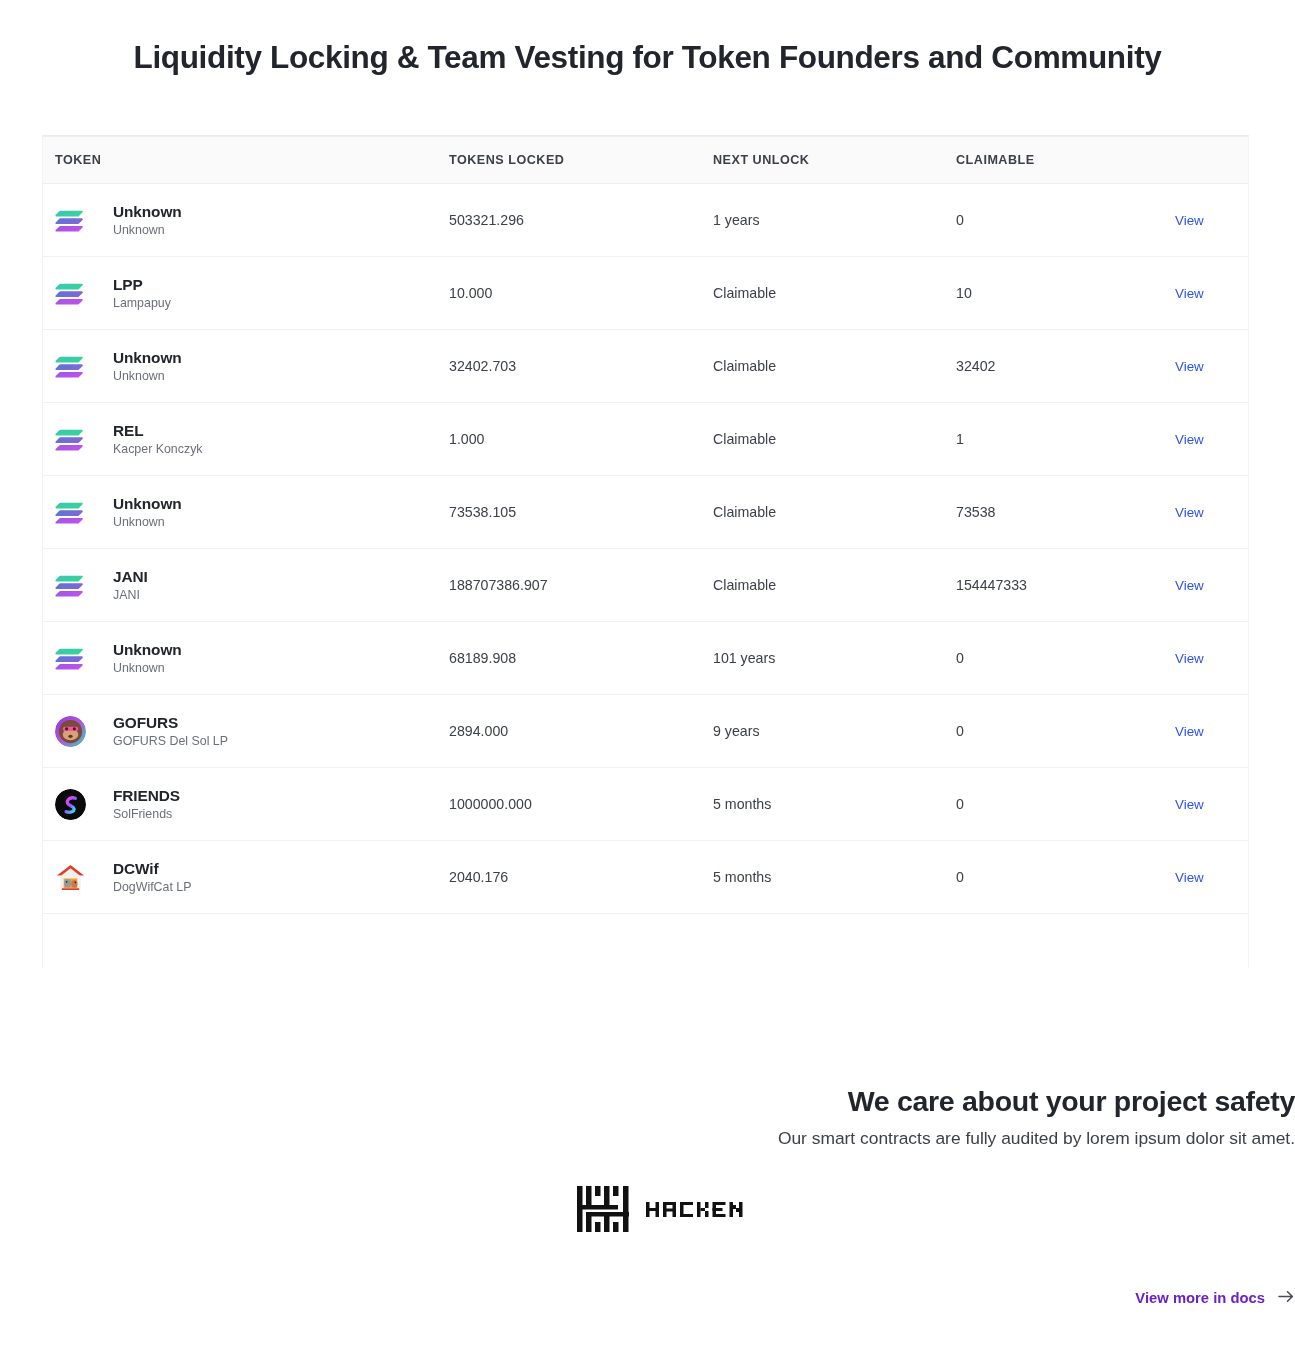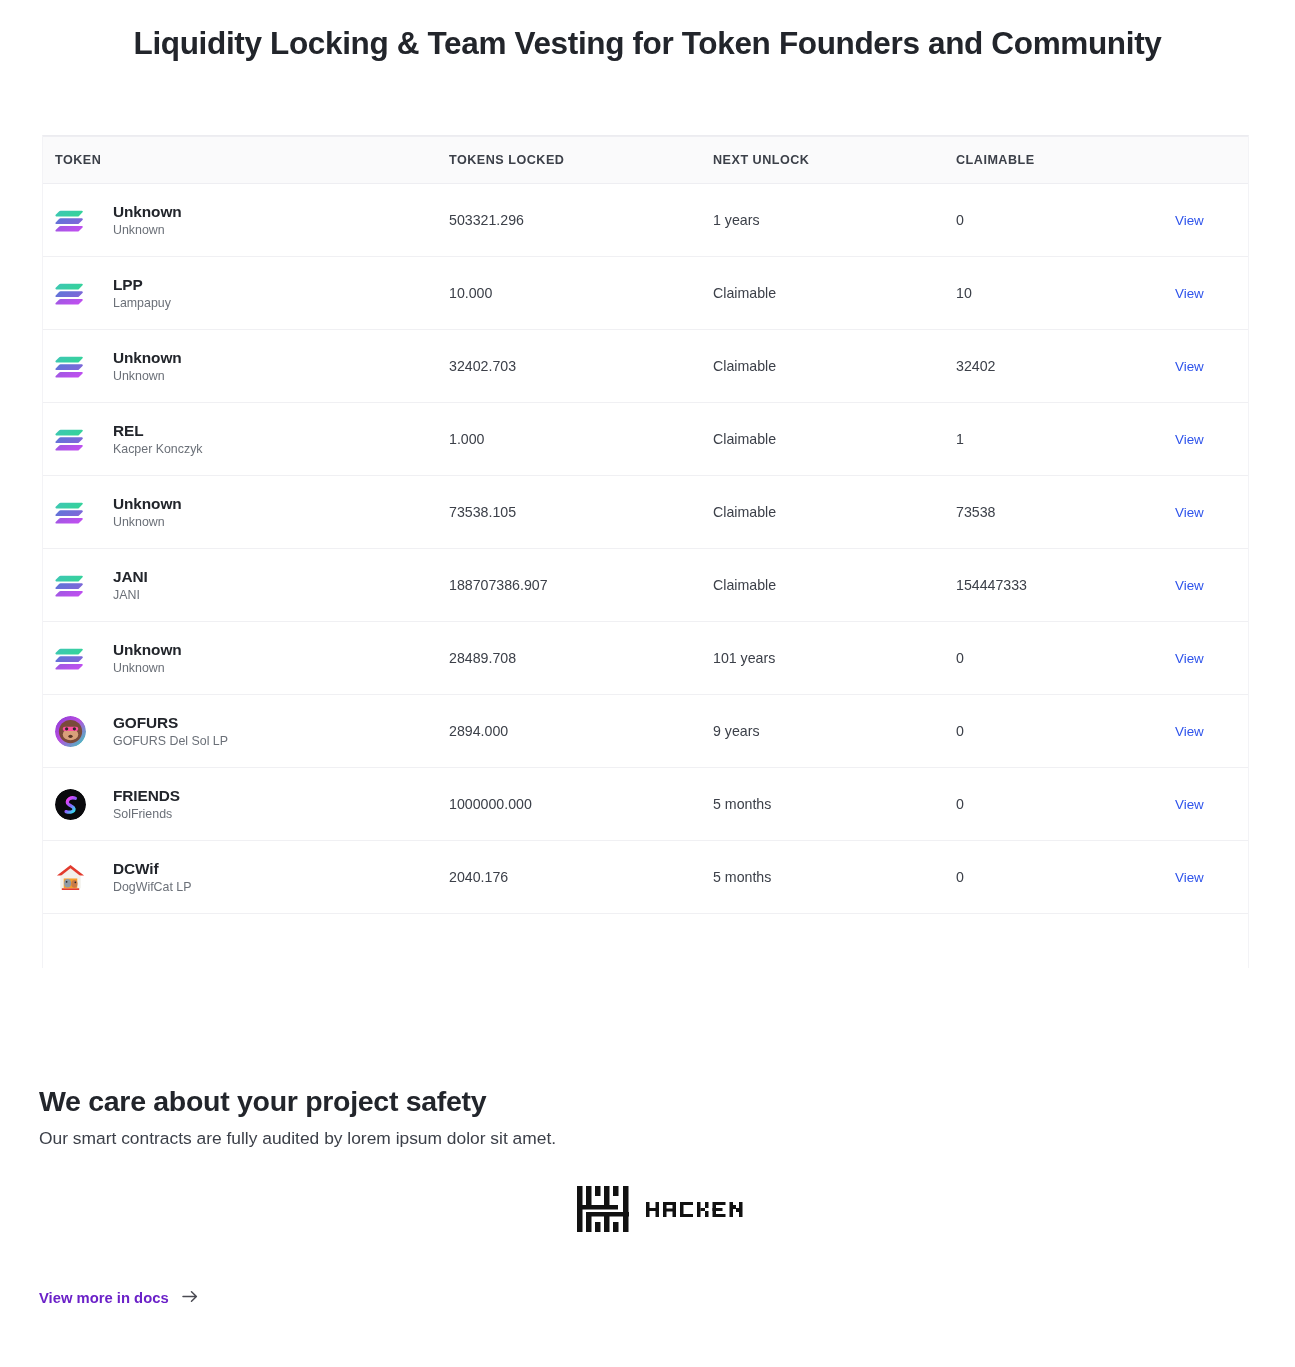--- a/index.html
+++ b/index.html
@@ -8,21 +8,21 @@
     height: 1367px;
     background: #ffffff;
     font-family: "Liberation Sans", sans-serif;
     color: #1f2430;
     -webkit-font-smoothing: antialiased;
   }
   .page { position: relative; width: 1295px; height: 1367px; overflow: hidden; }
 
   
   .hero {
-    padding-top: 24px;
+    padding-top: 38px;
     text-align: center;
   }
   .hero-title {
     font-size: 31.5px;
     font-weight: 700;
     letter-spacing: -0.35px;
     color: #22252b;
     line-height: 1.25;
   }
 
@@ -124,21 +124,21 @@
   
   .ico { width: 31px; height: 31px; flex: 0 0 31px; display: block; }
   .avatar-ring {
     width: 31px; height: 31px; flex: 0 0 31px;
     border-radius: 50%;
     display: block;
     overflow: hidden;
   }
 
   
-  .safety { position: absolute; left: 0; top: 1085px; width: 1295px; text-align: left; padding-left: 39px; }
+  .safety { position: absolute; left: 0; top: 1085px; width: 1295px; text-align: right; padding-left: 39px; }
   .safety-title {
     font-size: 28.5px;
     font-weight: 700;
     color: #22252b;
     letter-spacing: -0.3px;
   }
   .safety-sub {
     margin-top: 10px;
     font-size: 17.4px;
     color: #3c4049;
@@ -412,21 +412,21 @@
                   <path d="M7.2 3.4 h27.5 a1.2 1.2 0 0 1 .85 2.05 l-4.6 4.6 a2.4 2.4 0 0 1 -1.7 .7 H1.75 a1.2 1.2 0 0 1 -.85 -2.05 l4.6 -4.6 A2.4 2.4 0 0 1 7.2 3.4 z" fill="url(#sg16)" rx="1"></path>
                   <path d="M7.2 13.2 h27.5 a1.2 1.2 0 0 1 .85 2.05 l-4.6 4.6 a2.4 2.4 0 0 1 -1.7 .7 H1.75 a1.2 1.2 0 0 1 -.85 -2.05 l4.6 -4.6 A2.4 2.4 0 0 1 7.2 13.2 z" fill="url(#sg26)"></path>
                   <path d="M7.2 23 h27.5 a1.2 1.2 0 0 1 .85 2.05 l-4.6 4.6 a2.4 2.4 0 0 1 -1.7 .7 H1.75 a1.2 1.2 0 0 1 -.85 -2.05 l4.6 -4.6 A2.4 2.4 0 0 1 7.2 23 z" fill="url(#sg36)"></path>
                 </svg>
                 <div class="token-meta">
                   <span class="token-sym">Unknown</span>
                   <span class="token-name">Unknown</span>
                 </div>
               </div>
             </td>
-            <td>28489.708</td>
+            <td>68189.908</td>
             <td>101 years</td>
             <td>0</td>
             <td class="action"><a class="view-link" href="#">View</a></td>
           </tr>
           <tr>
             <td>
               <div class="token-cell">
                 <svg class="avatar-ring" viewBox="0 0 32 32" aria-hidden="true">
                   <defs>
                     <linearGradient id="gf7" x1="0" y1="0" x2="1" y2="1">

